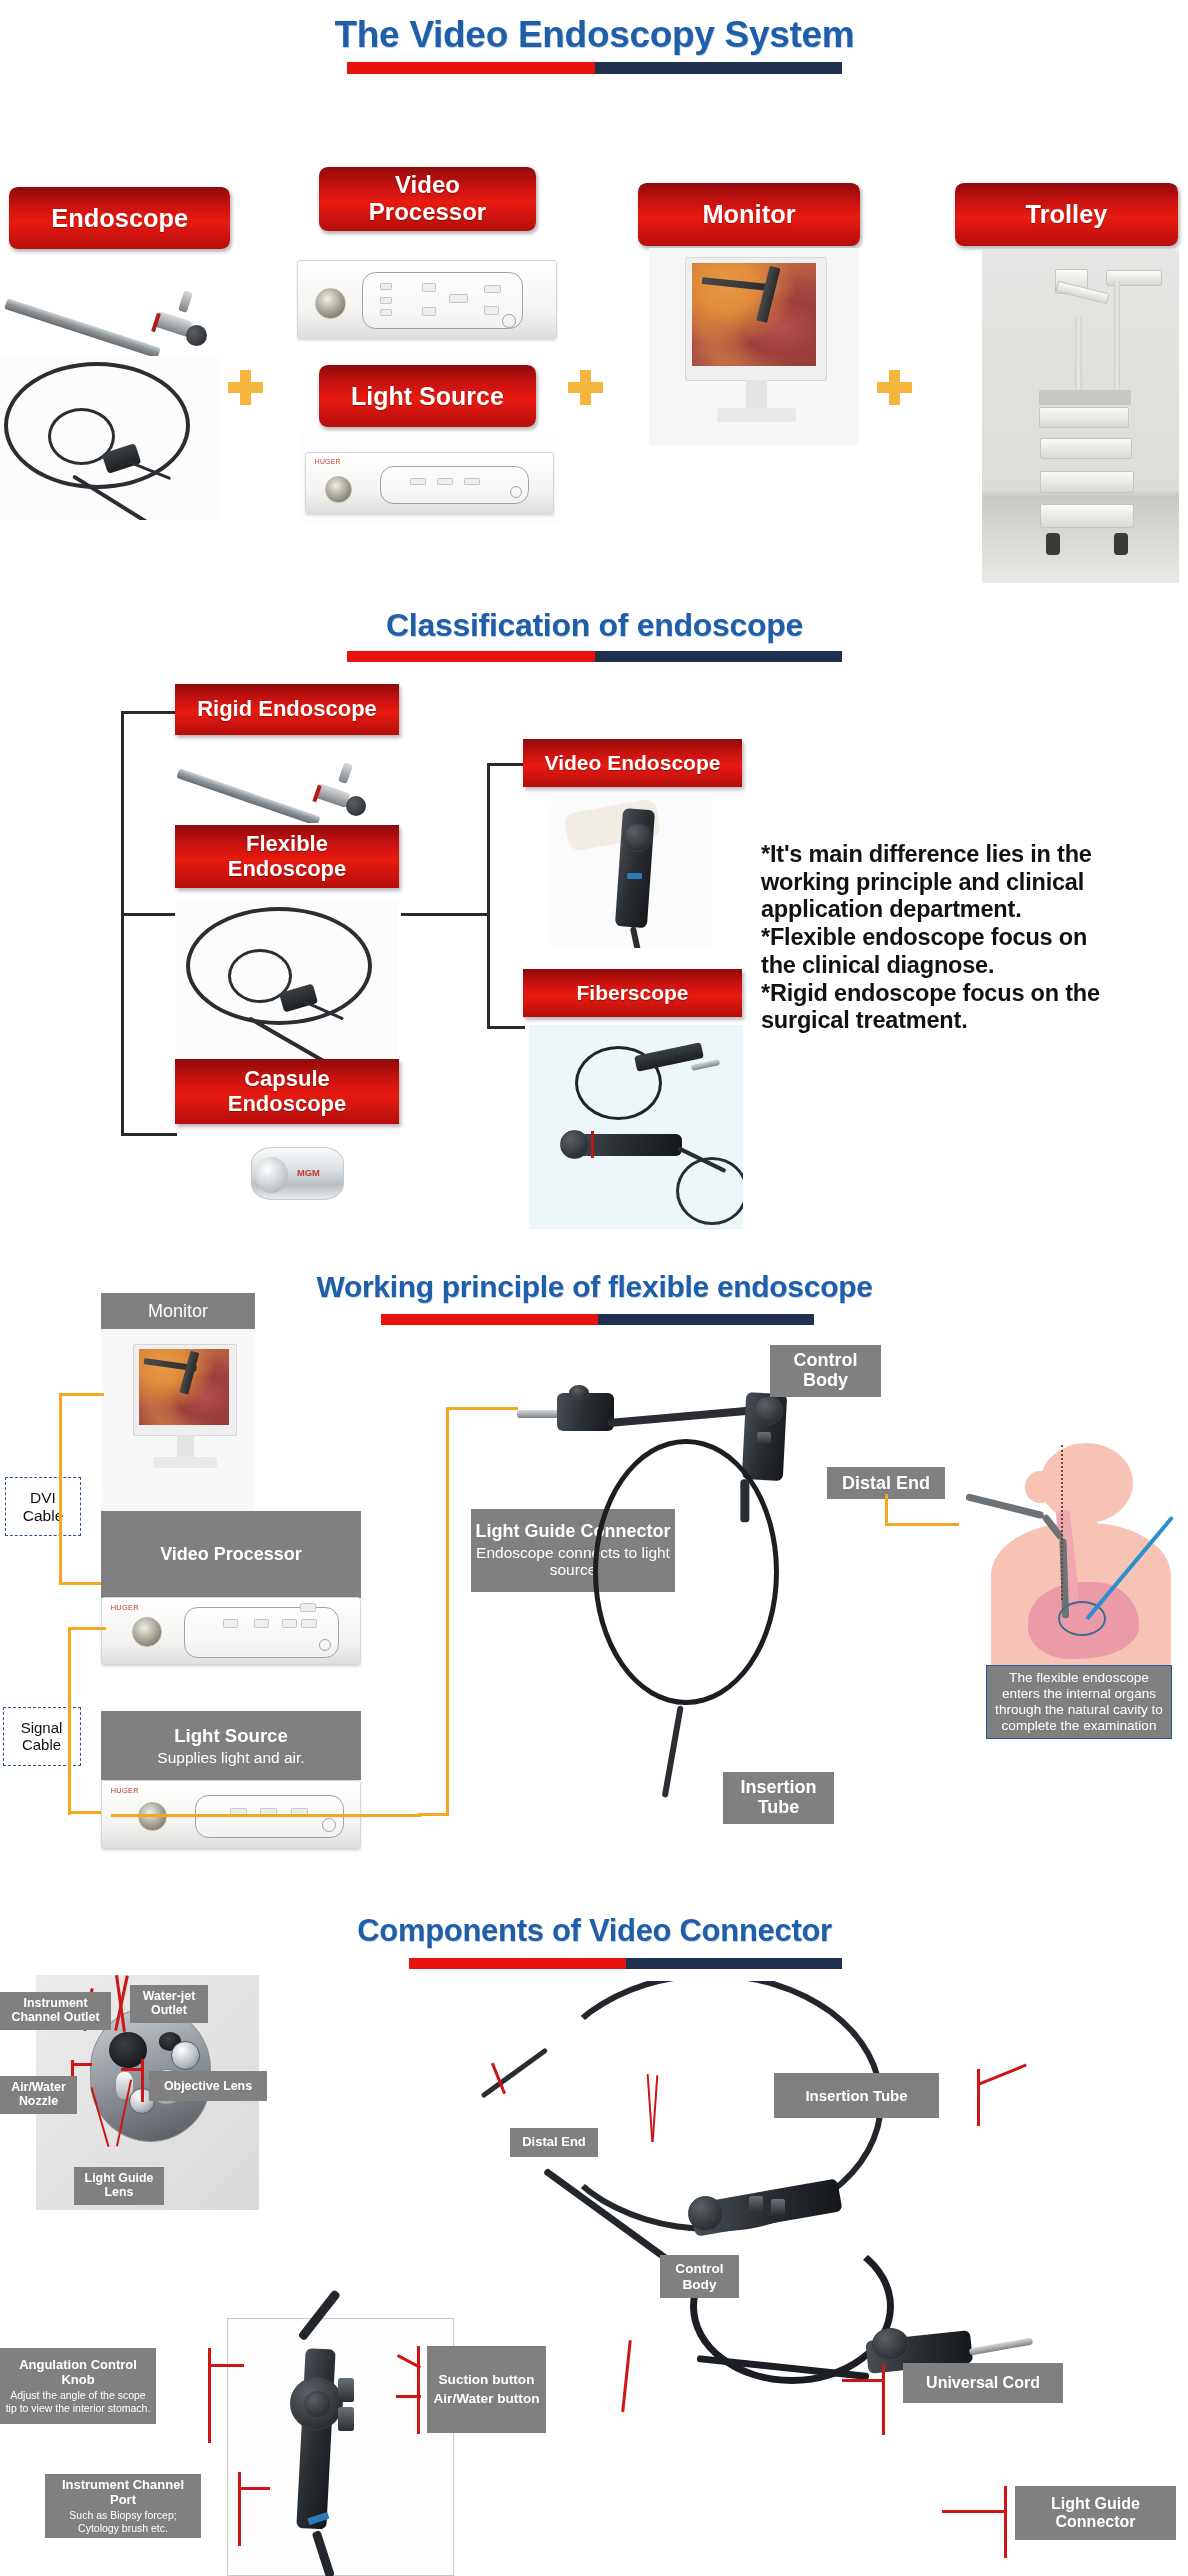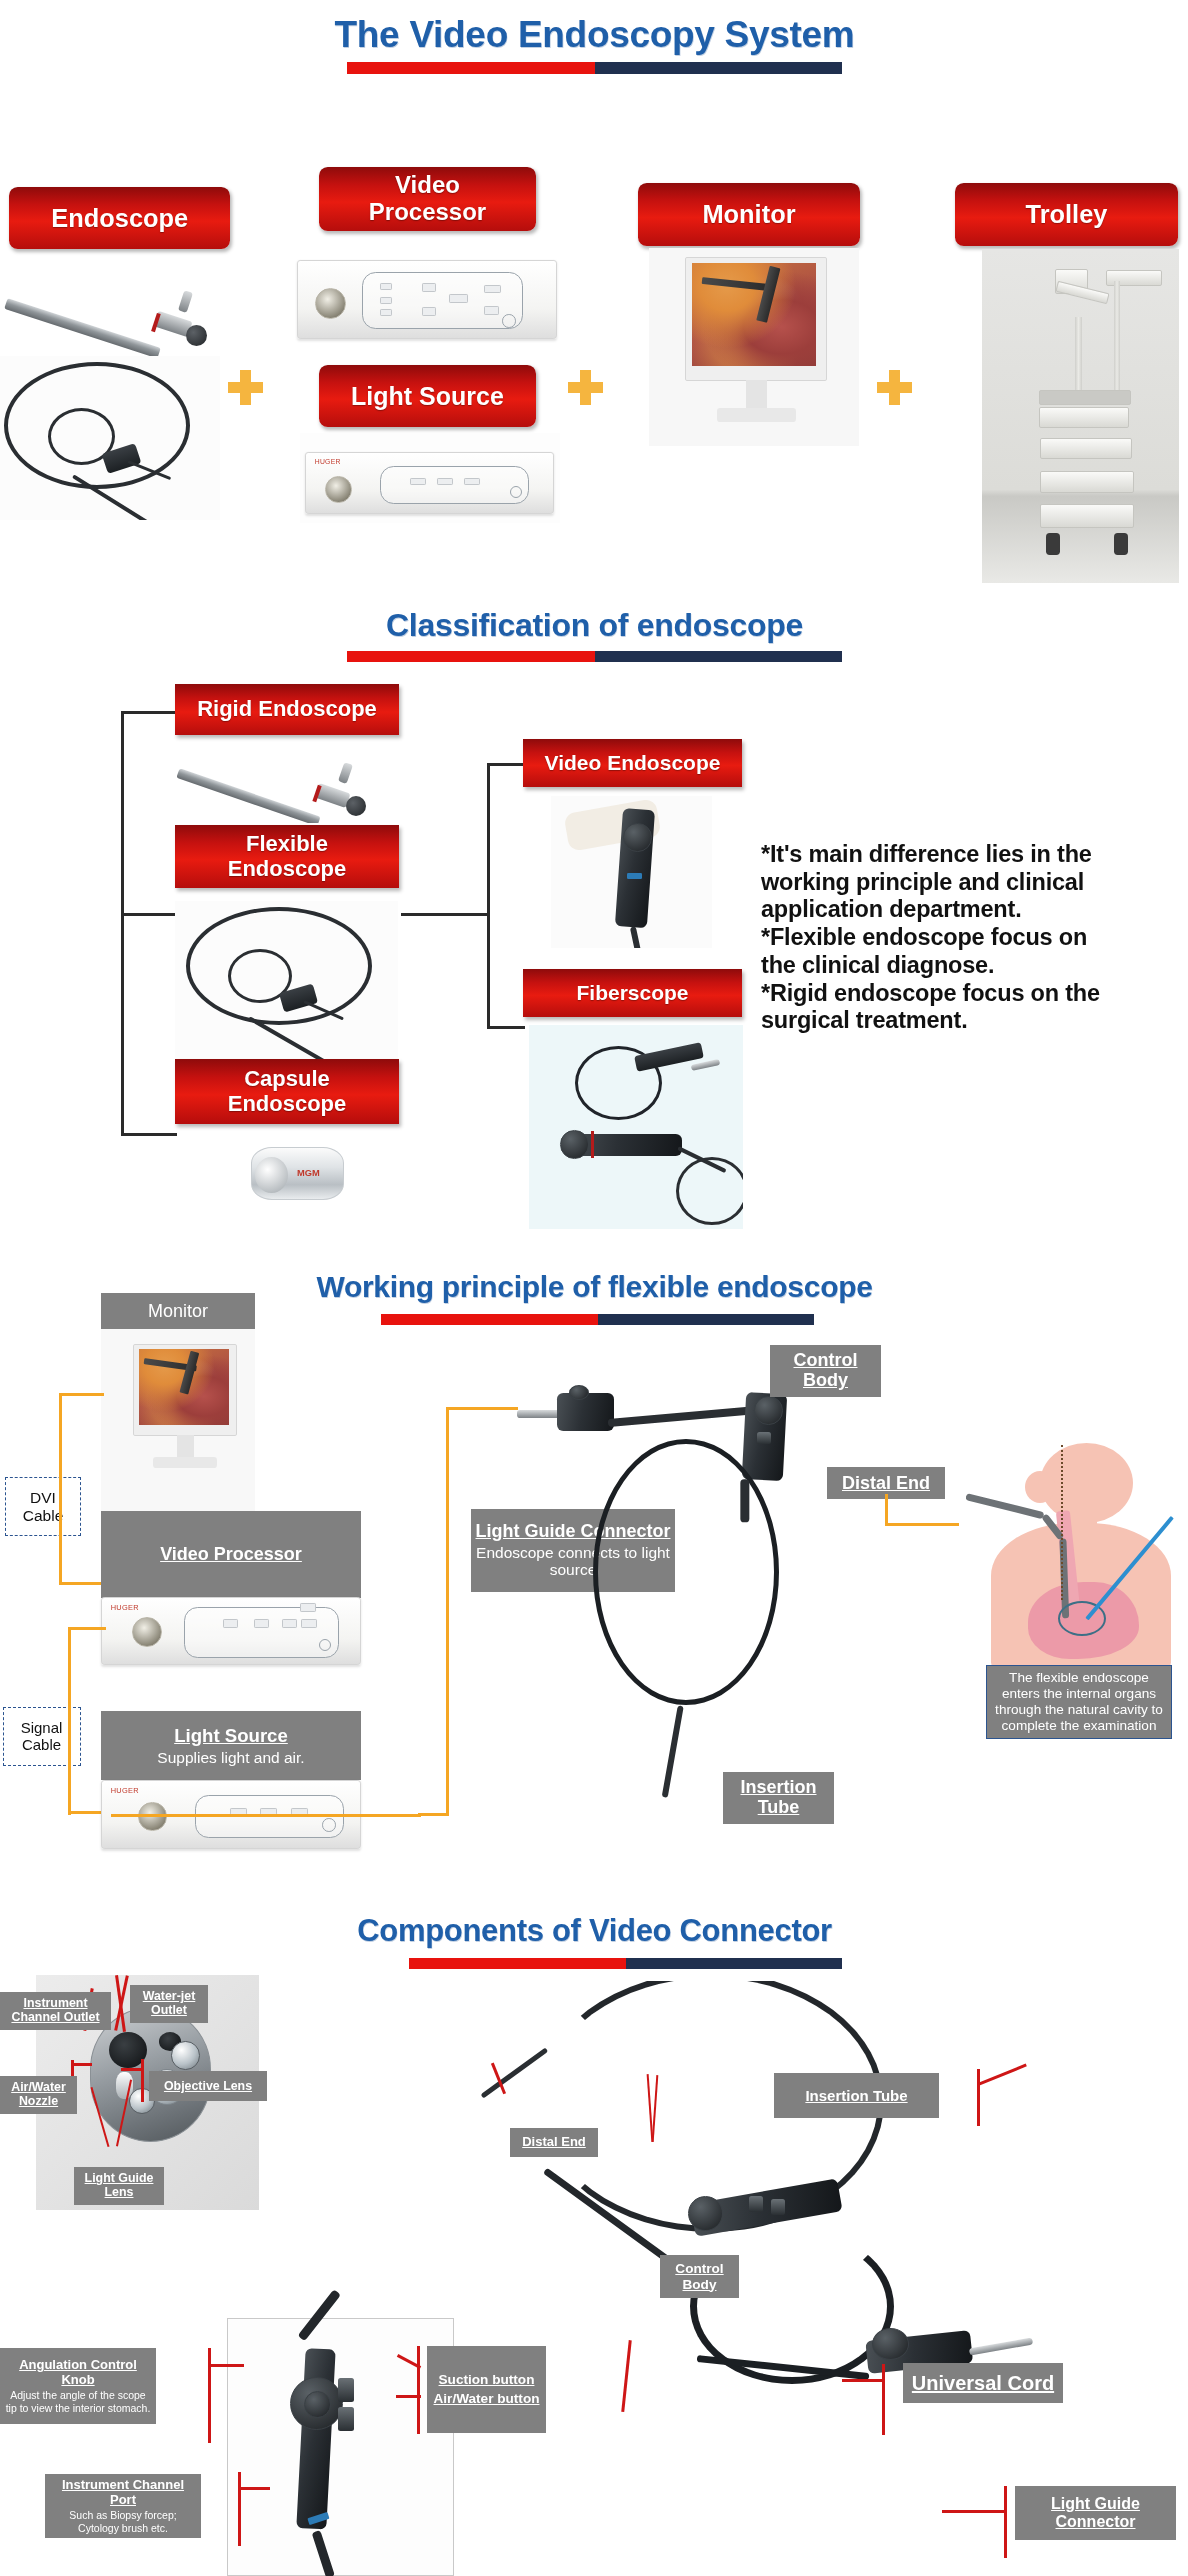--- a/index.html
+++ b/index.html
@@ -47,21 +47,21 @@
   .gbox {
     position: absolute;
     background: #808080;
     color: #ffffff;
     display: flex; flex-direction: column;
     align-items: center; justify-content: center;
     text-align: center;
     line-height: 1.15;
     padding: 1.9px 3.7px;
   }
-  .gbox .g-head { font-weight: bold; text-decoration: underline; text-underline-offset: 1.2px; }
+  .gbox .g-head { font-weight: bold; text-underline-offset: 1.2px; }
   .gbox .g-sub { font-weight: normal; }
   .gbox.plain { font-weight: normal; }
   .gbox.bordered { border: 1.2px solid #2B5490; }
 
   
   .dashbox {
     position: absolute;
     border: 1.9px dashed #2B5490;
     display: flex; align-items: center; justify-content: center;
     text-align: center; color: #111; line-height: 1.12;
@@ -560,21 +560,21 @@
 
 <div class="gbox" style="left:510px;top:2128px;width:88px;height:28.5px;font-size:13px;">
   <span class="g-head">Distal End</span>
 </div>
 <div class="gbox" style="left:774px;top:2073px;width:165px;height:45px;font-size:15px;">
   <span class="g-head">Insertion Tube</span>
 </div>
 <div class="gbox" style="left:660px;top:2255px;width:79px;height:43px;font-size:13.6px;">
   <span class="g-head" style="line-height:1.12;">Control Body</span>
 </div>
-<div class="gbox" style="left:903px;top:2363px;width:160px;height:40px;font-size:20px;">
+<div class="gbox" style="left:903px;top:2363px;width:160px;height:40px;font-size:16px;">
   <span class="g-head">Universal Cord</span>
 </div>
 <div class="gbox" style="left:1015px;top:2486px;width:161px;height:54px;font-size:16px;">
   <span class="g-head" style="line-height:1.12;">Light Guide Connector</span>
 </div>
 
 <div class="ch-bg" style="left:227px;top:2318px;width:227px;height:258px;">
   <div class="ch-body" style="position:absolute;left:73px;top:28.5px;width:30px;height:180px;transform:rotate(3deg);"></div>
   <div class="ch-knob" style="position:absolute;left:62px;top:58px;width:53px;height:53px;"></div>
   <div class="ch-knob" style="position:absolute;left:76px;top:72px;width:27px;height:27px;"></div>

